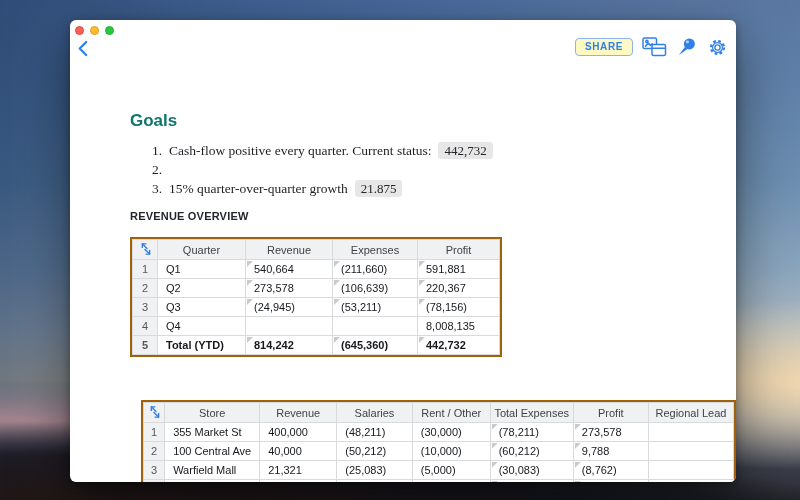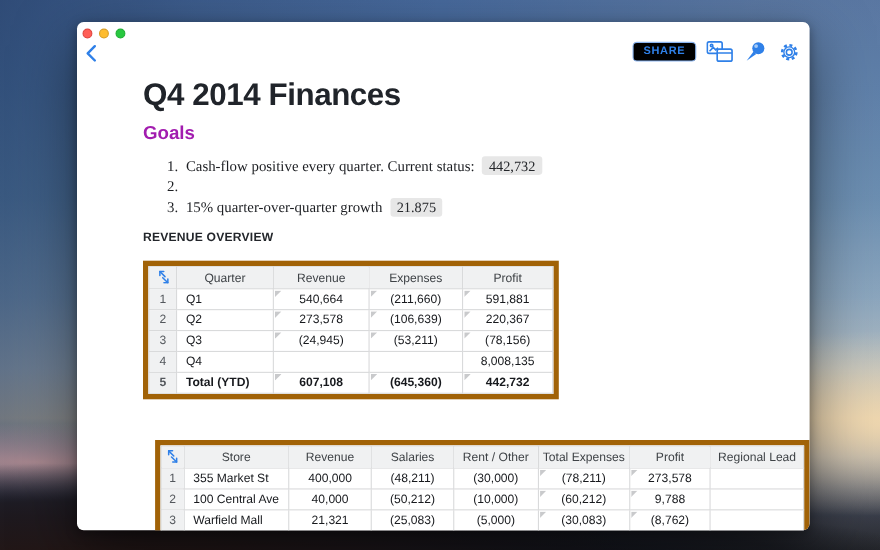--- a/index.html
+++ b/index.html
@@ -27,64 +27,64 @@
   .tl{width:7px;height:7px;border-radius:50%;display:block;}
   .tl.red{background:#ff5f57;border:0.5px solid #e0443e;}
   .tl.yellow{background:#febc2e;border:0.5px solid #d89e24;}
   .tl.green{background:#28c840;border:0.5px solid #1faf34;}
 
   .back{position:absolute;left:3px;top:18px;width:18px;height:20px;display:flex;align-items:center;justify-content:center;cursor:pointer;}
 
   .toolbar-right{position:absolute;right:8px;top:15px;display:flex;align-items:center;gap:9px;height:24px;}
   .share-btn{
     font-family:"Liberation Sans",sans-serif;font-size:10px;font-weight:700;letter-spacing:0.6px;
-    color:#2F80E8;background:#000000;border:1.5px solid #8ab4ef;border-radius:4px;
+    color:#2F80E8;background:#fef9c3;border:1.5px solid #8ab4ef;border-radius:4px;
     padding:2px 9px;height:18px;line-height:12px;cursor:pointer;
   }
   .tb-icon{display:flex;align-items:center;justify-content:center;cursor:pointer;}
 
   
   .doc-title{
     position:absolute;left:60px;top:50px;margin:0;
     font-size:28.5px;line-height:32px;font-weight:700;letter-spacing:-0.4px;color:#20242a;
   }
   .h2{
     position:absolute;left:60px;margin:0;
-    font-size:17px;line-height:22px;font-weight:700;color:#a21caf;
+    font-size:17px;line-height:22px;font-weight:700;color:#0f766e;
   }
   .goals-h{top:90px;}
   .q1-h{top:348px;}
 
   .list{position:absolute;left:75px;top:121px;font-family:"Liberation Serif",serif;color:#1d1f23;}
   .list-item{display:flex;align-items:center;height:19px;font-size:13.5px;}
   .li-num{width:17px;text-align:right;margin-right:7px;}
   .badge{
     background:#e7e7e7;border-radius:3px;padding:0px 6px;margin-left:7px;
     font-size:13px;line-height:17px;color:#24262a;
   }
   .badge:empty{display:none;}
 
   .sec-label{
     position:absolute;left:60px;top:190px;
     font-size:11px;font-weight:700;letter-spacing:0.2px;color:#23262b;
   }
 
   
-  .tblwrap{position:absolute;left:60px;border:5px solid #a16207;display:inline-block;background:#fff;}
+  .tblwrap{position:absolute;left:60px;border:2px solid #a16207;display:inline-block;background:#fff;}
   .t1{top:217px;}
   .t2{top:380px;margin-left:11px;}
   table.grid{border-collapse:collapse;table-layout:fixed;background:#fff;font-family:"Liberation Sans",sans-serif;}
   .grid th,.grid td{
     border:1px solid #d9dadb;height:18px;padding:0 8px;
     overflow:hidden;white-space:nowrap;position:relative;
   }
   .grid th{background:#f0f1f2;font-weight:400;font-size:11px;color:#3f4347;text-align:center;padding:0 2px;height:19px;}
   .grid th.corner{padding:0;}
   .grid td{font-size:11px;color:#17191d;}
-  .grid td.r{text-align:center;}
+  .grid td.r{text-align:left;}
   .grid td.l{text-align:left;}
   .grid td.rownum{background:#f0f1f2;text-align:center;color:#53575c;font-size:11px;padding:0 2px;}
   .grid tr.bold td{font-weight:700;}
   .grid td.f::before{
     content:"";position:absolute;top:1px;left:1px;width:6px;height:6px;
     background:#c9cacc;clip-path:polygon(0 0,100% 0,0 100%);
   }
 </style>
 </head>
 <body>
@@ -124,21 +124,20 @@
       </span>
       <span class="tb-icon">
         <svg width="21" height="21" viewBox="0 0 24 24" fill="none" stroke="#2F80E8">
           <circle cx="12" cy="12" r="3" stroke-width="1.6"></circle>
           <circle cx="12" cy="12" r="5.6" stroke-width="1.4"></circle>
           <circle cx="12" cy="12" r="7.4" stroke-width="2.6" stroke-dasharray="3.1 2.7"></circle>
         </svg>
       </span>
     </div>
 
-    <h1 class="doc-title">Q4 2014 Finances</h1>
 
     <h2 class="h2 goals-h">Goals</h2>
 
     <div class="list">
       <div class="list-item">
         <span class="li-num">1.</span>
         <span>Cash-flow positive every quarter. Current status:</span>
         <span class="badge">442,732</span>
       </div>
       <div class="list-item">
@@ -202,21 +201,21 @@
             <tr>
               <td class="rownum">4</td>
               <td class="l">Q4</td>
               <td class="r"></td>
               <td class="r"></td>
               <td class="r">8,008,135</td>
             </tr>
             <tr class="bold">
               <td class="rownum">5</td>
               <td class="l">Total (YTD)</td>
-              <td class="r f">607,108</td>
+              <td class="r f">814,242</td>
               <td class="r f">(645,360)</td>
               <td class="r f">442,732</td>
             </tr>
           </tbody>
         </table>
       </div>
 
 
     <div class="tblwrap t2">
         <table class="grid">

